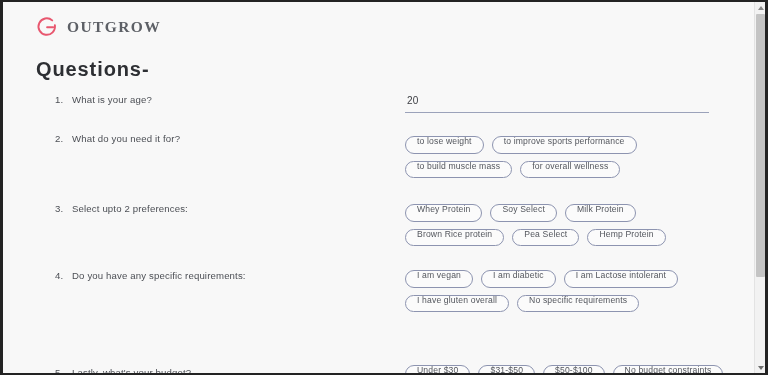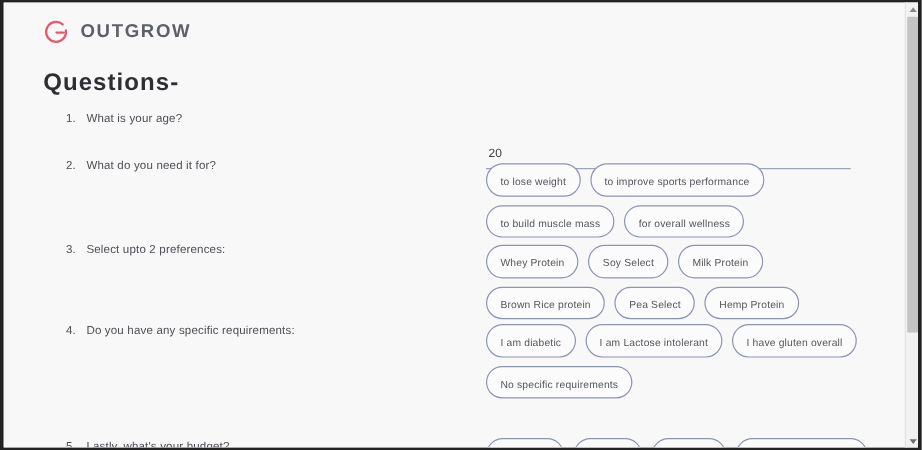--- a/index.html
+++ b/index.html
@@ -45,20 +45,21 @@
     display: flex;
     align-items: center;
     gap: 9px;
   }
   .brand-mark { width: 22px; height: 22px; display: block; }
   .brand-text {
     font-size: 15.5px;
     letter-spacing: 1.4px;
     font-weight: 600;
     color: #5d6066;
+    font-family: Liberation Serif, serif;
   }
 
   
   .page-title {
     position: absolute;
     left: 33px;
     top: 56px;
     font-size: 20px;
     font-weight: 700;
     letter-spacing: 0.9px;
@@ -119,21 +120,21 @@
     width: 320px;
   }
   .chip {
     border: 1px solid #8d94b0;
     border-radius: 999px;
     background: #fbfbfb;
     color: #53565d;
     font-size: 8.6px;
     letter-spacing: 0.15px;
     line-height: 1;
-    padding: 10px 11px 7px;
+    padding: 0 11px 7px;
     white-space: nowrap;
     cursor: pointer;
     font-family: "Liberation Sans", sans-serif;
   }
 
   
   .scrollbar {
     position: absolute;
     top: 0;
     right: 0;
@@ -184,21 +185,21 @@
       <span class="brand-text">OUTGROW</span>
     </div>
 
     <div class="page-title">Questions-</div>
 
     <div class="q-row" style="top:92px;">
       <div class="q-label">
         <span class="q-num">1.</span>
         <span class="q-text">What is your age?</span>
       </div>
-      <div class="q-answer" style="top:-4px;margin-top:28px;">
+      <div class="q-answer" style="top:-4px;">
         <div class="text-input-wrap">
           <input class="text-input" type="text" value="20" style="">
         </div>
       </div>
     </div>
 
     <div class="q-row" style="top:131px;">
       <div class="q-label">
         <span class="q-num">2.</span>
         <span class="q-text">What do you need it for?</span>
@@ -230,20 +231,21 @@
       </div>
     </div>
 
     <div class="q-row" style="top:268px;">
       <div class="q-label">
         <span class="q-num">4.</span>
         <span class="q-text">Do you have any specific requirements:</span>
       </div>
       <div class="q-answer" style="top:0px;">
         <div class="chips">
+          <button class="chip">I am vegan</button>
           <button class="chip">I am diabetic</button>
           <button class="chip">I am Lactose intolerant</button>
           <button class="chip">I have gluten overall</button>
           <button class="chip">No specific requirements</button>
         </div>
       </div>
     </div>
 
     <div class="q-row" style="top:365px;">
       <div class="q-label">

